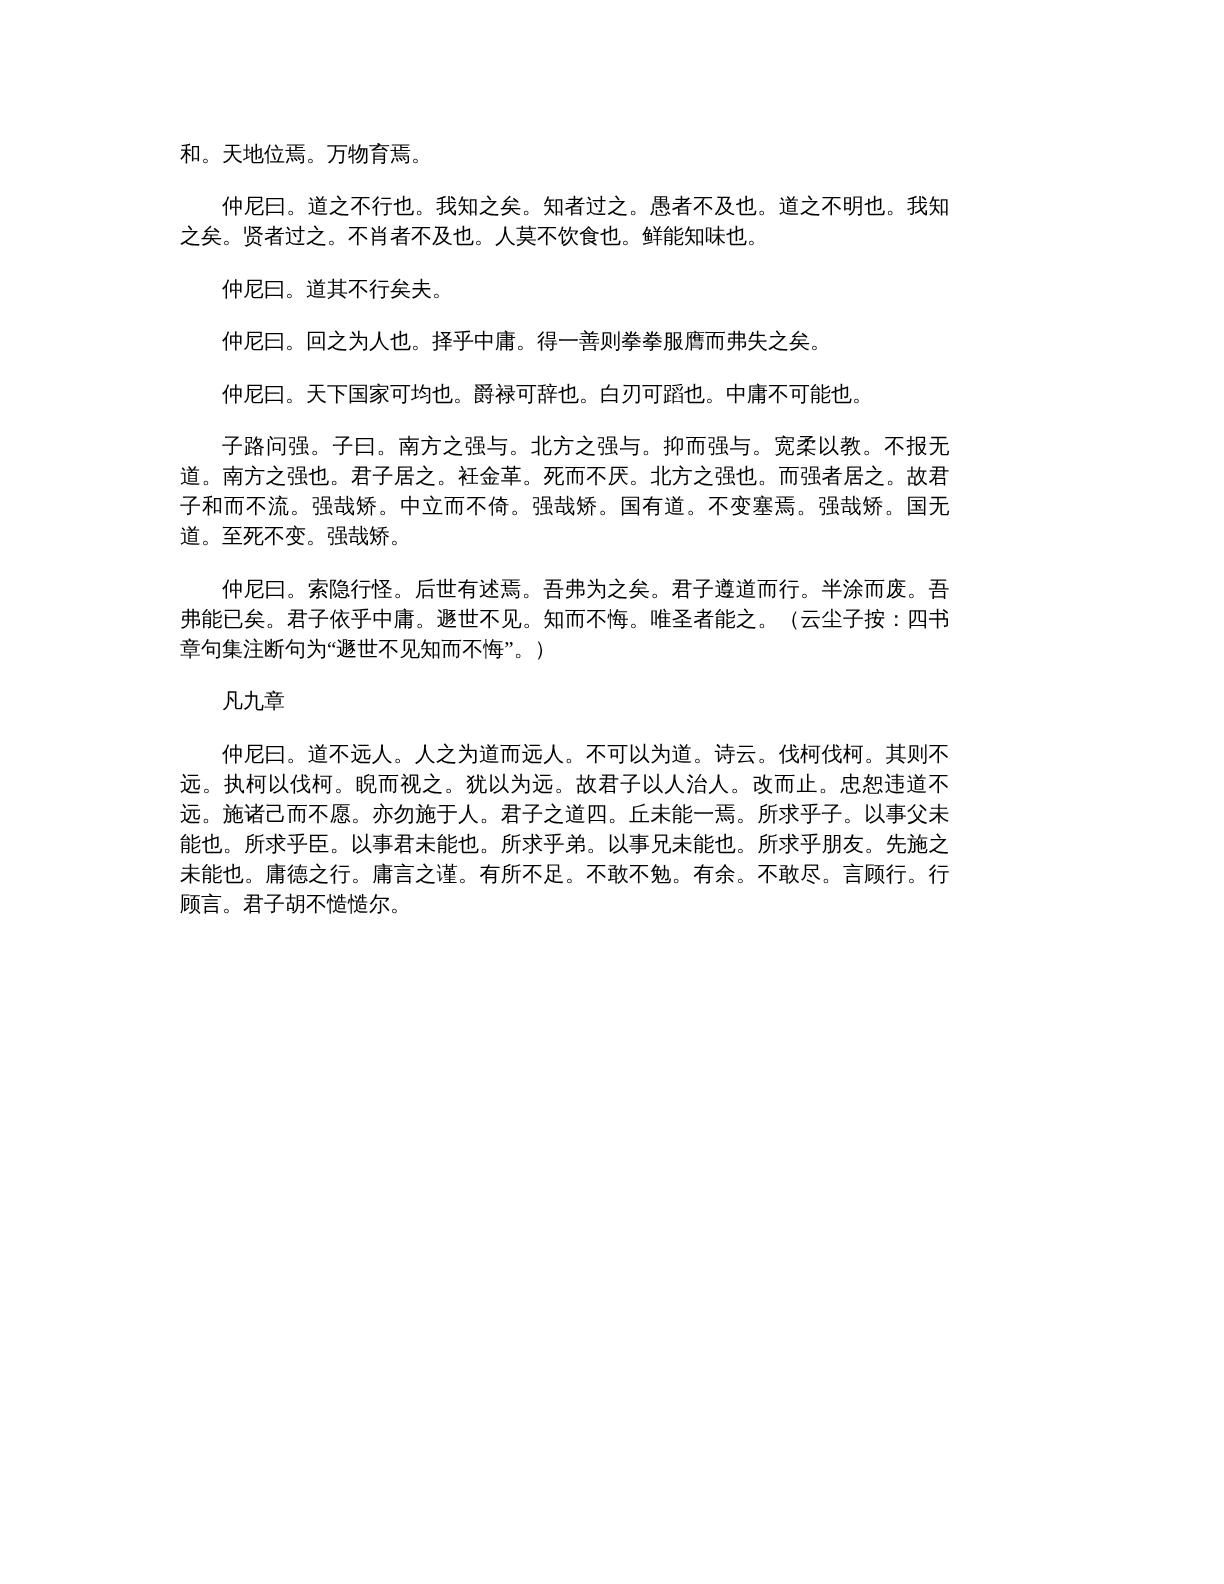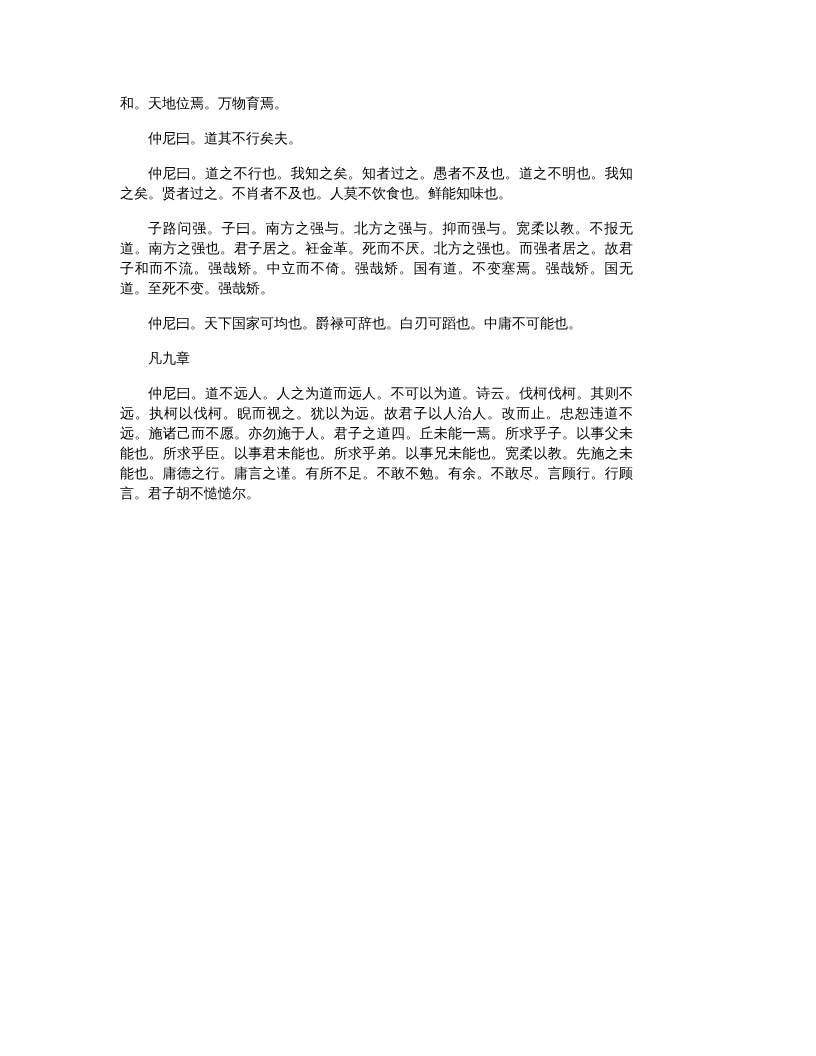--- a/index.html
+++ b/index.html
@@ -34,20 +34,22 @@
   .content p.space-before {
     margin-top: 14px;
   }
 </style>
 </head>
 <body>
 
 <div class="page">
   <div class="content" id="content">
       <p class="para no-indent">和。天地位焉。万物育焉。</p>
+      <p class="para">仲尼曰。道之不行也。我知之矣。知者过之。愚者不及也。道之不明也。我知之矣。贤者过之。不肖者不及也。人莫不饮食也。鲜能知味也。</p>
       <p class="para">仲尼曰。道其不行矣夫。</p>
-      <p class="para">仲尼曰。道之不行也。我知之矣。知者过之。愚者不及也。道之不明也。我知之矣。贤者过之。不肖者不及也。人莫不饮食也。鲜能知味也。</p>
+      <p class="para">仲尼曰。回之为人也。择乎中庸。得一善则拳拳服膺而弗失之矣。</p>
+      <p class="para">仲尼曰。天下国家可均也。爵禄可辞也。白刃可蹈也。中庸不可能也。</p>
       <p class="para">子路问强。子曰。南方之强与。北方之强与。抑而强与。宽柔以教。不报无道。南方之强也。君子居之。衽金革。死而不厌。北方之强也。而强者居之。故君子和而不流。强哉矫。中立而不倚。强哉矫。国有道。不变塞焉。强哉矫。国无道。至死不变。强哉矫。</p>
-      <p class="para">仲尼曰。天下国家可均也。爵禄可辞也。白刃可蹈也。中庸不可能也。</p>
+      <p class="para">仲尼曰。索隐行怪。后世有述焉。吾弗为之矣。君子遵道而行。半涂而废。吾弗能已矣。君子依乎中庸。遯世不见。知而不悔。唯圣者能之。（云尘子按：四书章句集注断句为“遯世不见知而不悔”。）</p>
       <p class="para space-before">凡九章</p>
-      <p class="para">仲尼曰。道不远人。人之为道而远人。不可以为道。诗云。伐柯伐柯。其则不远。执柯以伐柯。睨而视之。犹以为远。故君子以人治人。改而止。忠恕违道不远。施诸己而不愿。亦勿施于人。君子之道四。丘未能一焉。所求乎子。以事父未能也。所求乎臣。以事君未能也。所求乎弟。以事兄未能也。宽柔以教。先施之未能也。庸德之行。庸言之谨。有所不足。不敢不勉。有余。不敢尽。言顾行。行顾言。君子胡不慥慥尔。</p>
+      <p class="para">仲尼曰。道不远人。人之为道而远人。不可以为道。诗云。伐柯伐柯。其则不远。执柯以伐柯。睨而视之。犹以为远。故君子以人治人。改而止。忠恕违道不远。施诸己而不愿。亦勿施于人。君子之道四。丘未能一焉。所求乎子。以事父未能也。所求乎臣。以事君未能也。所求乎弟。以事兄未能也。所求乎朋友。先施之未能也。庸德之行。庸言之谨。有所不足。不敢不勉。有余。不敢尽。言顾行。行顾言。君子胡不慥慥尔。</p>
     </div>
 </div>
 
 </body></html>

